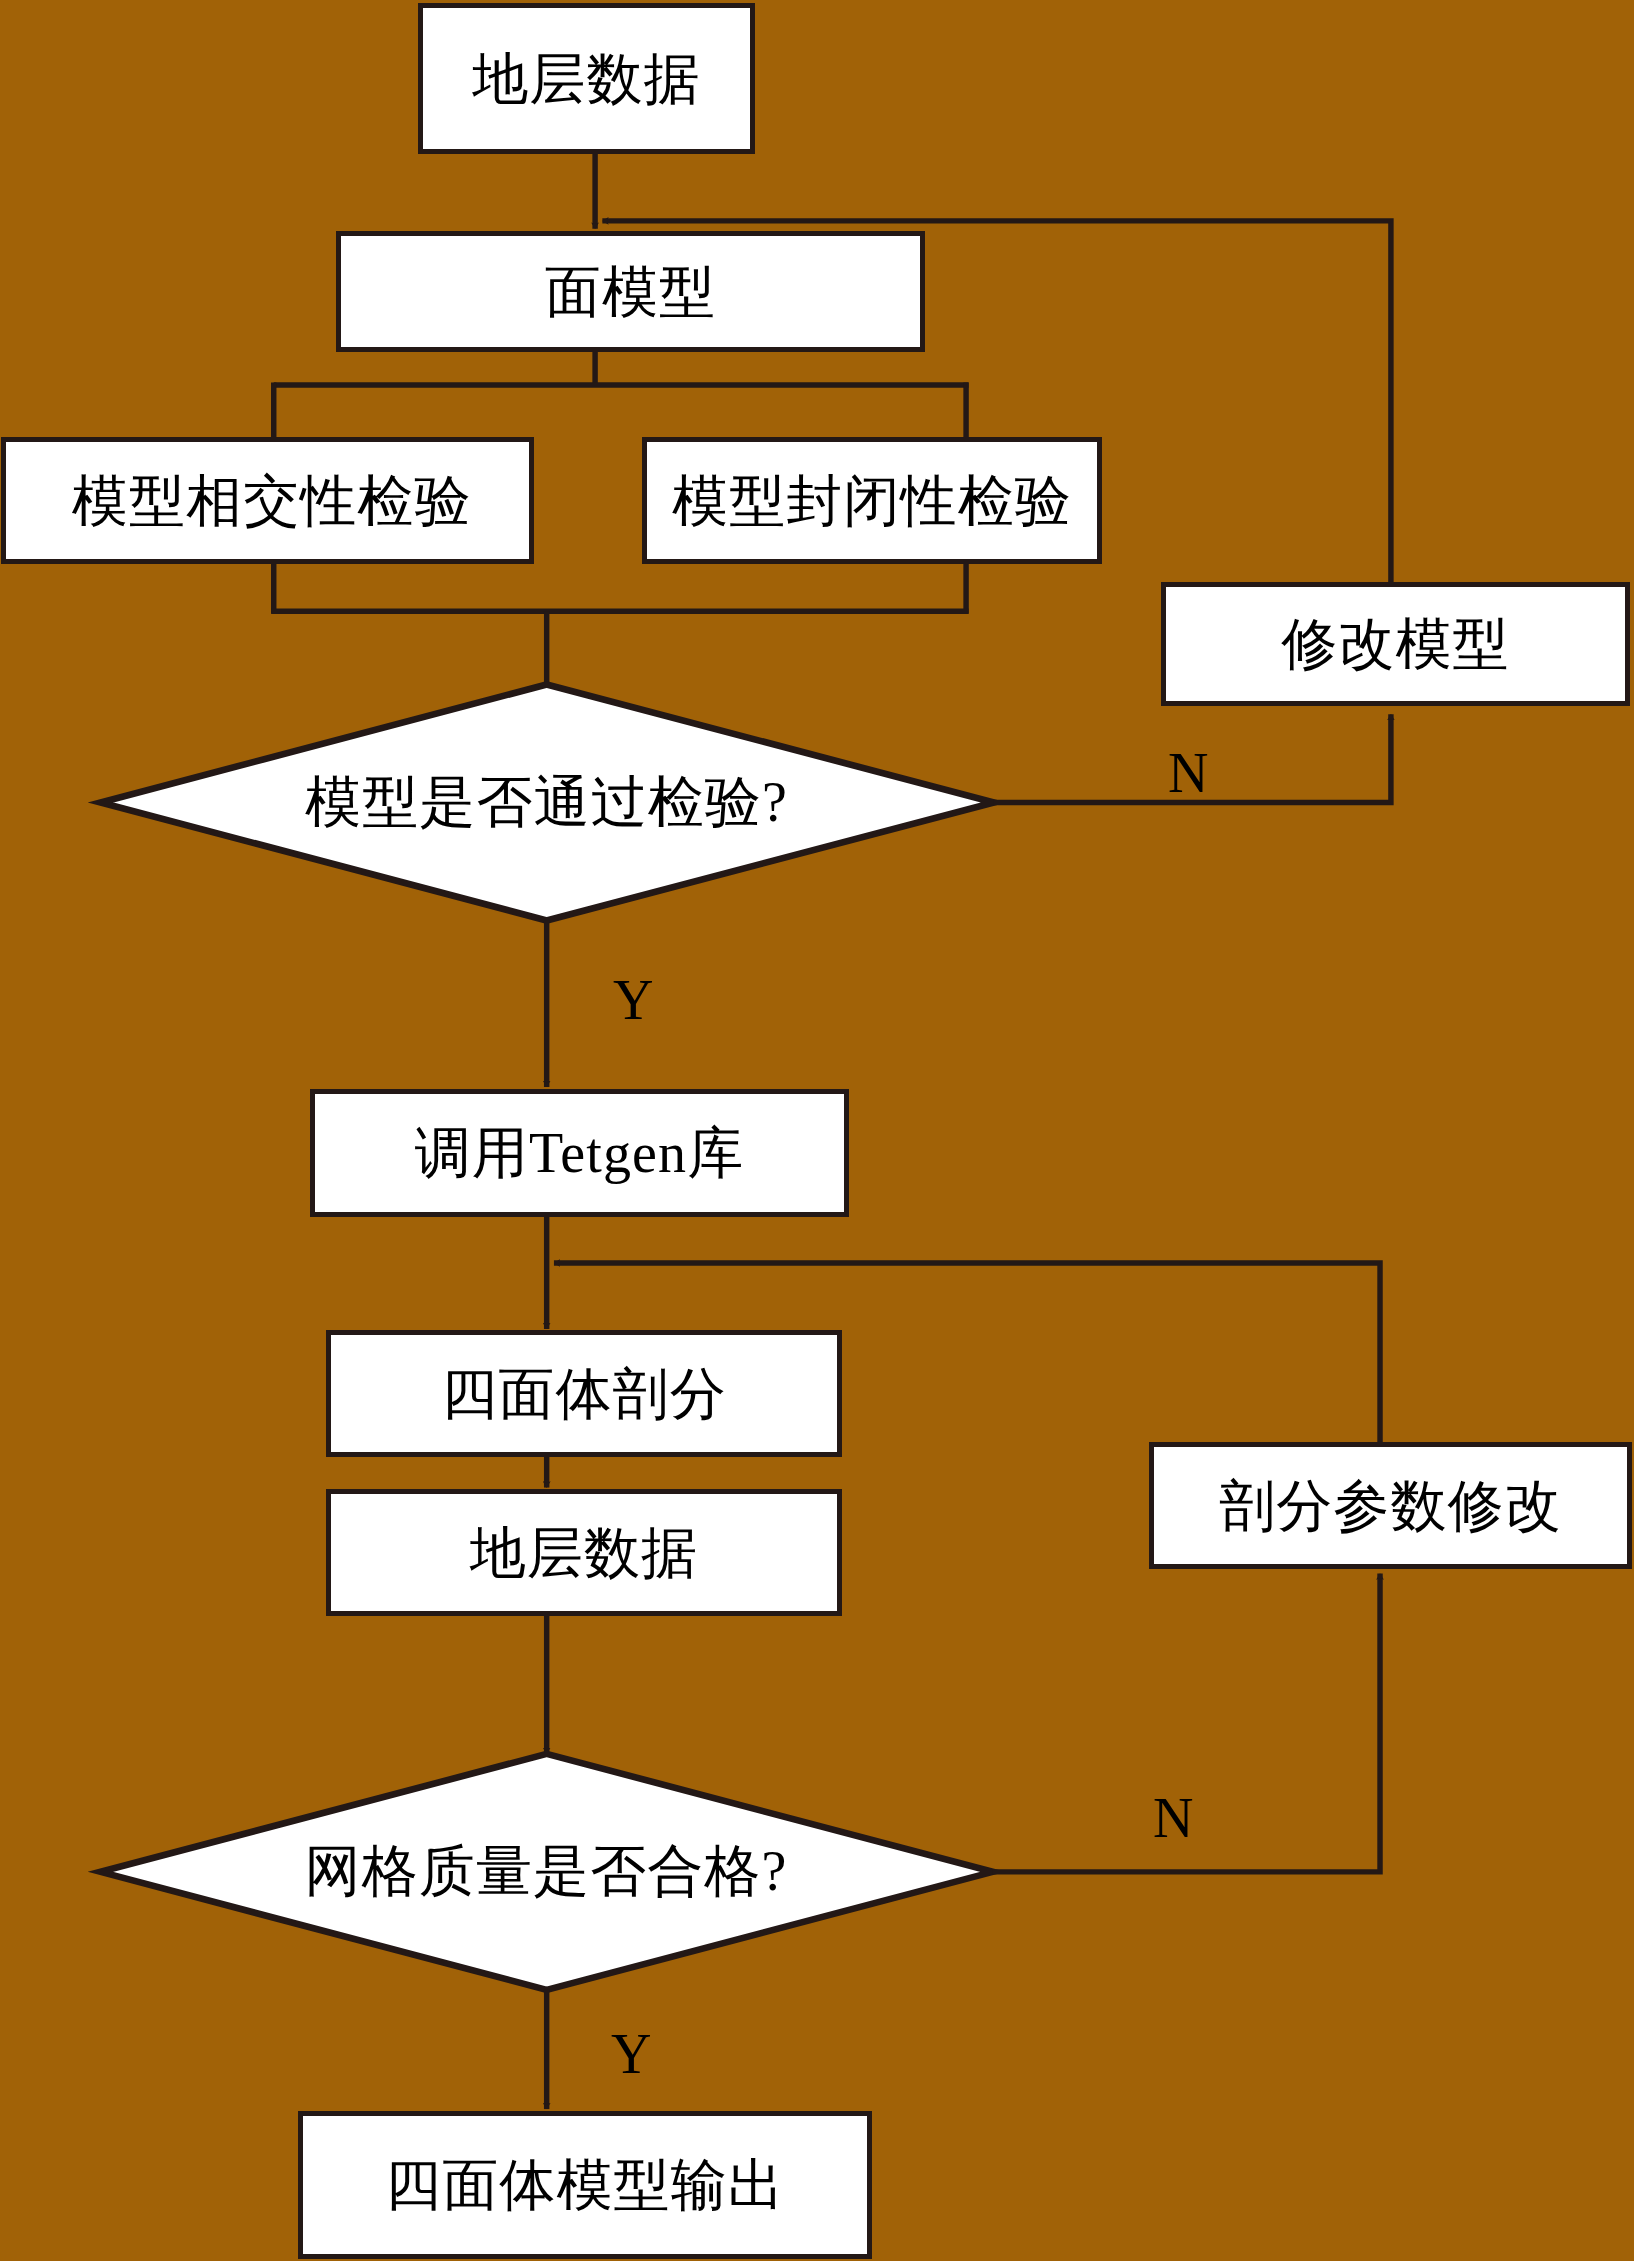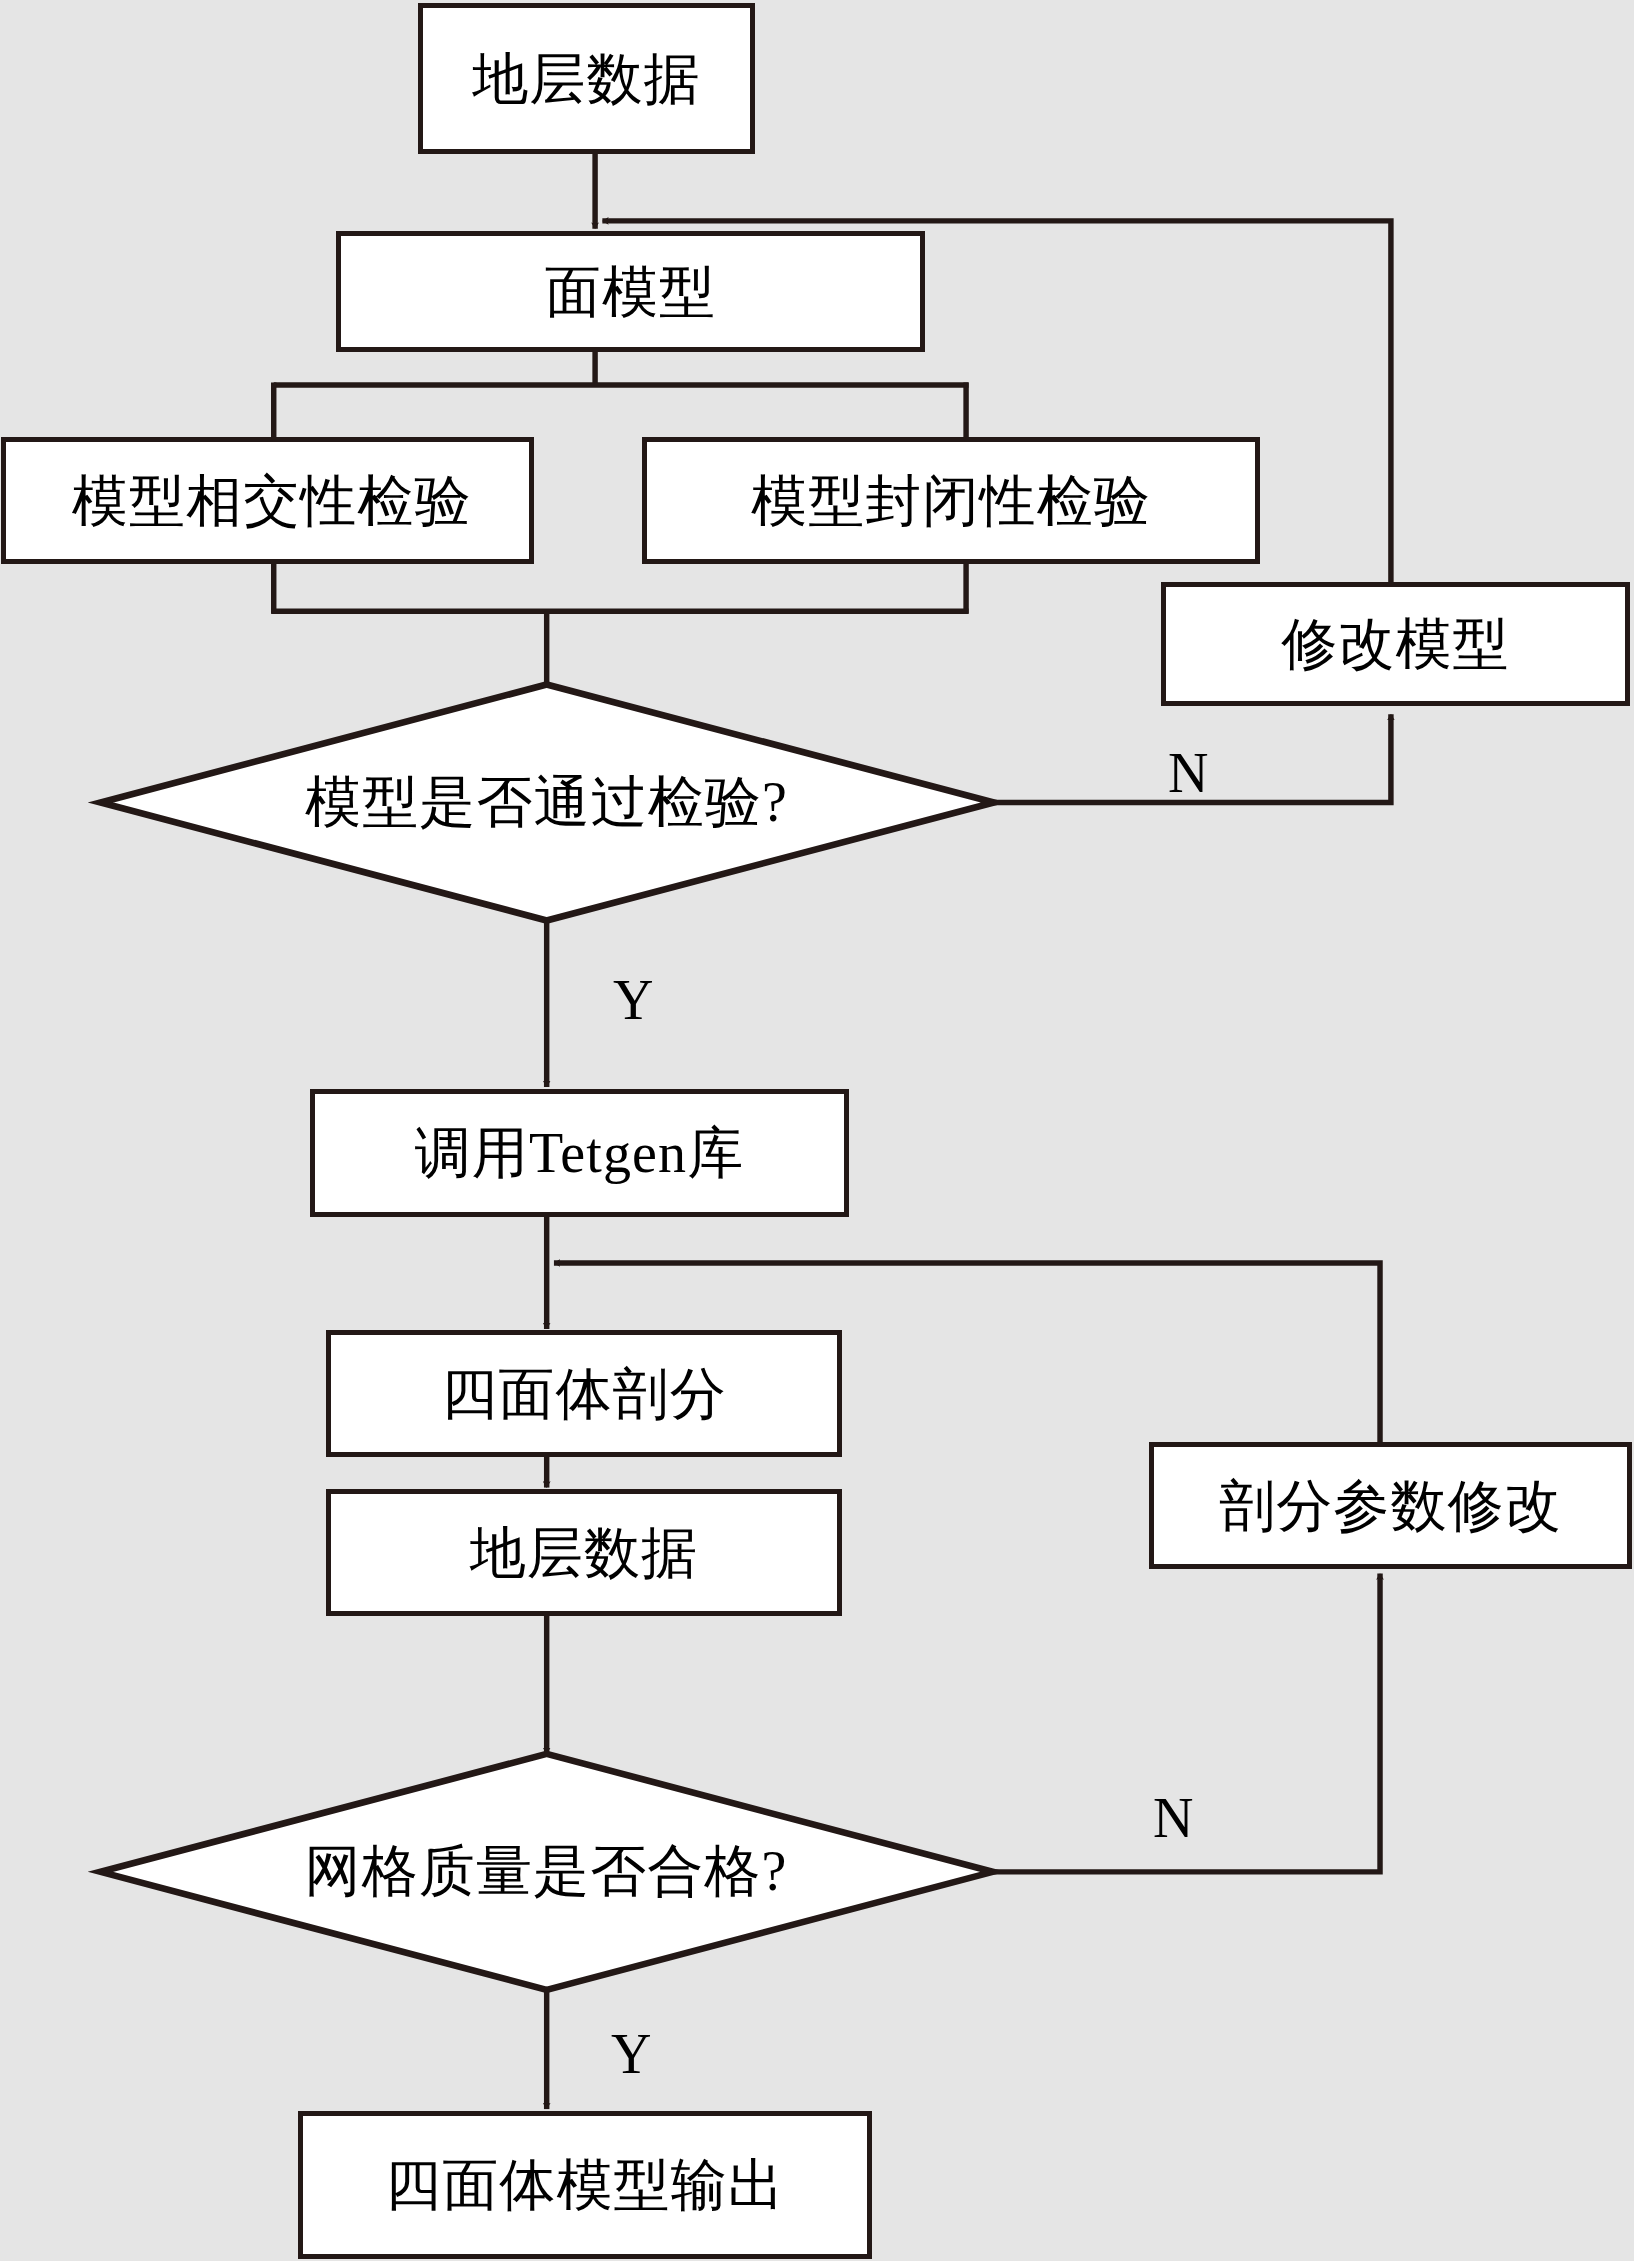--- a/index.html
+++ b/index.html
@@ -8,21 +8,21 @@
     padding: 0;
     background: #ffffff;
   }
   body {
     font-family: "Liberation Serif", "DejaVu Serif", serif;
   }
   #stage {
     position: relative;
     width: 1635px;
     height: 2261px;
-    background: #e5e5e5;
+    background: #a16207;
     overflow: hidden;
   }
   svg.wires {
     position: absolute;
     left: 0;
     top: 0;
     width: 1635px;
     height: 2261px;
     pointer-events: none;
   }
@@ -115,21 +115,21 @@
   </div>
 
   <div class="node" style="left:336px; top:231px; width:589px; height:121px; font-size:56px;">
     <span class="txt">面模型</span>
   </div>
 
   <div class="node" style="left:1.2px; top:437px; width:533px; height:127px; font-size:56px;padding-left:8px;">
     <span class="txt">模型相交性检验</span>
   </div>
 
-  <div class="node" style="left:642px; top:437px; width:618px; height:127px; font-size:56px;">
+  <div class="node" style="left:642px; top:437px; width:460px; height:127px; font-size:56px;">
     <span class="txt">模型封闭性检验</span>
   </div>
 
   <div class="node" style="left:1161px; top:582px; width:469px; height:124px; font-size:56px;">
     <span class="txt">修改模型</span>
   </div>
 
   <div class="decision" style="left:100px; top:685px; width:893px; height:236px; font-size:56px;">
     <span class="txt">模型是否通过检验?</span>
   </div>

